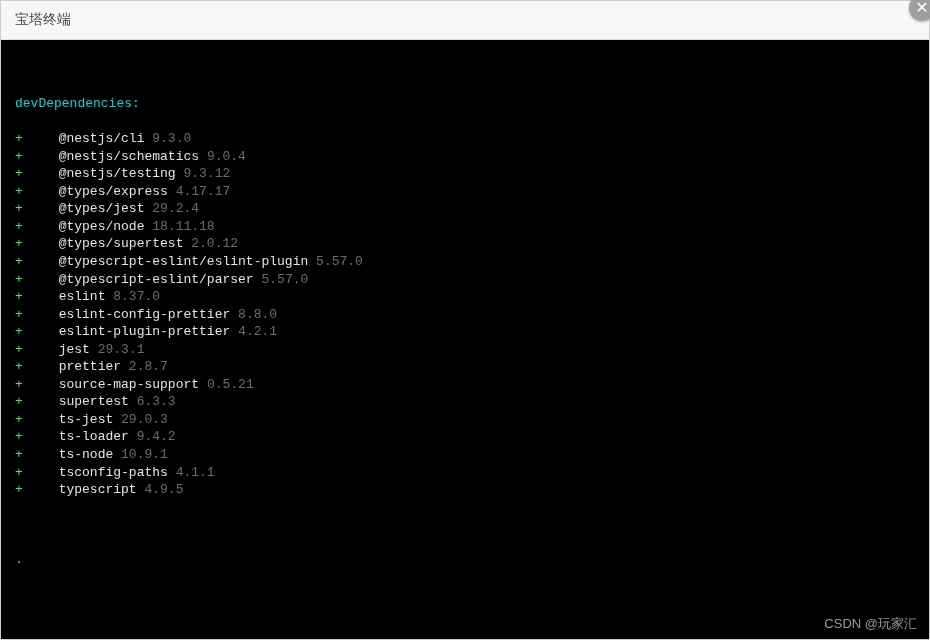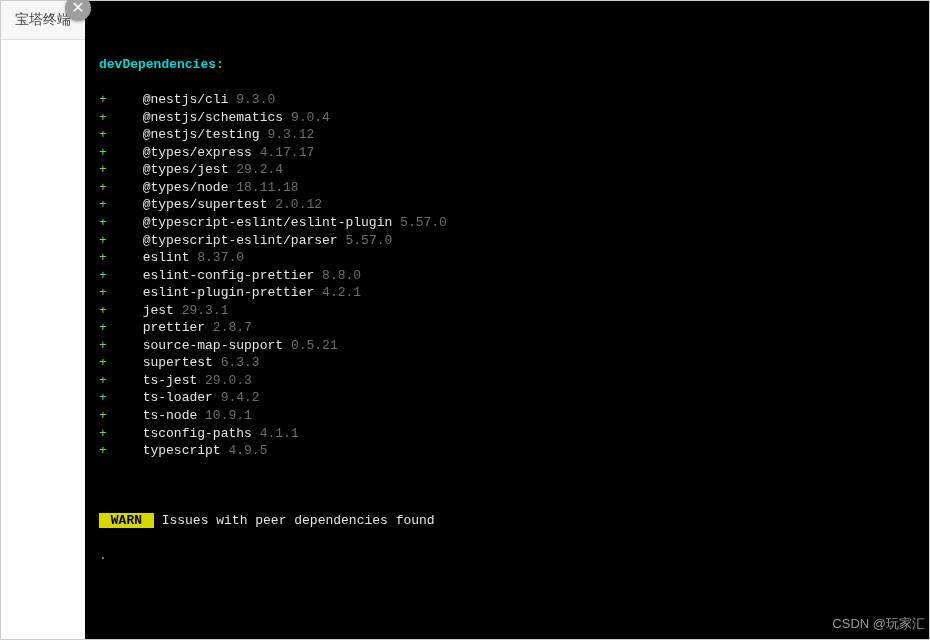--- a/index.html
+++ b/index.html
@@ -8,21 +8,21 @@
     width: 930px;
     height: 640px;
     overflow: hidden;
     font-family: "Consolas", "Courier New", monospace;
     background: #e8e8e8;
   }
   .window {
     width: 930px;
     height: 640px;
     display: flex;
-    flex-direction: row;
+    flex-direction: column;
     background: #fff;
     position: relative;
     border: 1px solid #ccc;
     box-sizing: border-box;
   }
   .titlebar {
     height: 38px;
     background: #f7f7f7;
     border-bottom: 1px solid #e0e0e0;
     display: flex;
@@ -54,35 +54,35 @@
     flex: 1;
     background: #000;
     color: #ccc;
     font-size: 13px;
     line-height: 1.35;
     padding: 10px 14px 8px 14px;
     overflow: hidden;
     white-space: pre;
   }
   .spacer { height: 10px; }
-  .hdr { color: #00d7d7; font-weight: bold; }
+  .hdr { color: #00d7d7; font-weight: normal; }
   .plus { color: #5fd75f; }
   .pkg  { color: #e4e4e4; padding-left: 28px; }
   .ver  { color: #6c6c6c; }
   .warn-badge {
     background: #d7d700;
     color: #000;
     padding: 0 4px;
     font-weight: bold;
   }
   .warn-msg { color: #e4e4e4; }
   .tree    { color: #9e9e9e; }
   .watermark {
     position: absolute;
-    right: 4px;
+    right: 12px;
     bottom: 6px;
     font-family: "Microsoft YaHei", sans-serif;
     font-size: 13px;
     color: #bfbfbf;
     opacity: 0.8;
   }
   .dep-row, .tree-row, .line { display: block; }
 </style>
 </head>
 <body>
@@ -92,21 +92,20 @@
   <div class="titlebar">
     <span>宝塔终端</span>
     <div class="close-btn">✕</div>
   </div>
 
   <div class="terminal">
 <div class="spacer"></div>
 <span class="line"><span class="hdr">devDependencies:</span></span>
 <div id="deps"><span class="dep-row"><span class="plus">+</span> <span class="pkg">@nestjs/cli</span> <span class="ver">9.3.0</span></span><span class="dep-row"><span class="plus">+</span> <span class="pkg">@nestjs/schematics</span> <span class="ver">9.0.4</span></span><span class="dep-row"><span class="plus">+</span> <span class="pkg">@nestjs/testing</span> <span class="ver">9.3.12</span></span><span class="dep-row"><span class="plus">+</span> <span class="pkg">@types/express</span> <span class="ver">4.17.17</span></span><span class="dep-row"><span class="plus">+</span> <span class="pkg">@types/jest</span> <span class="ver">29.2.4</span></span><span class="dep-row"><span class="plus">+</span> <span class="pkg">@types/node</span> <span class="ver">18.11.18</span></span><span class="dep-row"><span class="plus">+</span> <span class="pkg">@types/supertest</span> <span class="ver">2.0.12</span></span><span class="dep-row"><span class="plus">+</span> <span class="pkg">@typescript-eslint/eslint-plugin</span> <span class="ver">5.57.0</span></span><span class="dep-row"><span class="plus">+</span> <span class="pkg">@typescript-eslint/parser</span> <span class="ver">5.57.0</span></span><span class="dep-row"><span class="plus">+</span> <span class="pkg">eslint</span> <span class="ver">8.37.0</span></span><span class="dep-row"><span class="plus">+</span> <span class="pkg">eslint-config-prettier</span> <span class="ver">8.8.0</span></span><span class="dep-row"><span class="plus">+</span> <span class="pkg">eslint-plugin-prettier</span> <span class="ver">4.2.1</span></span><span class="dep-row"><span class="plus">+</span> <span class="pkg">jest</span> <span class="ver">29.3.1</span></span><span class="dep-row"><span class="plus">+</span> <span class="pkg">prettier</span> <span class="ver">2.8.7</span></span><span class="dep-row"><span class="plus">+</span> <span class="pkg">source-map-support</span> <span class="ver">0.5.21</span></span><span class="dep-row"><span class="plus">+</span> <span class="pkg">supertest</span> <span class="ver">6.3.3</span></span><span class="dep-row"><span class="plus">+</span> <span class="pkg">ts-jest</span> <span class="ver">29.0.3</span></span><span class="dep-row"><span class="plus">+</span> <span class="pkg">ts-loader</span> <span class="ver">9.4.2</span></span><span class="dep-row"><span class="plus">+</span> <span class="pkg">ts-node</span> <span class="ver">10.9.1</span></span><span class="dep-row"><span class="plus">+</span> <span class="pkg">tsconfig-paths</span> <span class="ver">4.1.1</span></span><span class="dep-row"><span class="plus">+</span> <span class="pkg">typescript</span> <span class="ver">4.9.5</span></span></div>
 <span class="line"> </span>
-<span class="line"><span class="warn-badge"> WARN </span> <span class="warn-msg">Issues with peer dependencies found</span></span>
 <span class="line tree">.</span>
 
 
 
   </div>
 
   <div class="watermark">CSDN @玩家汇</div>
 </div>
 
 </body></html>

